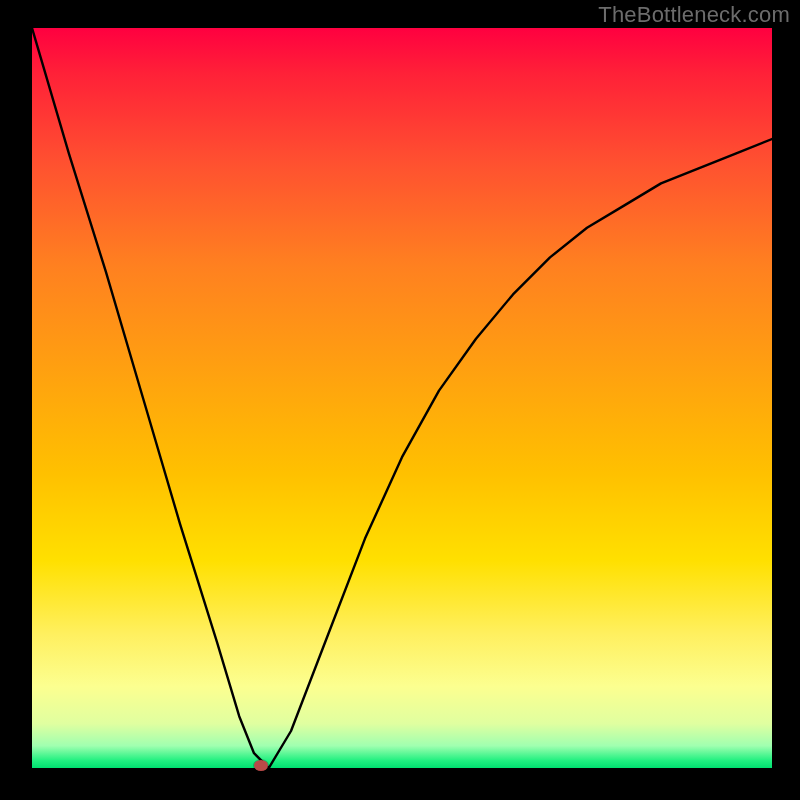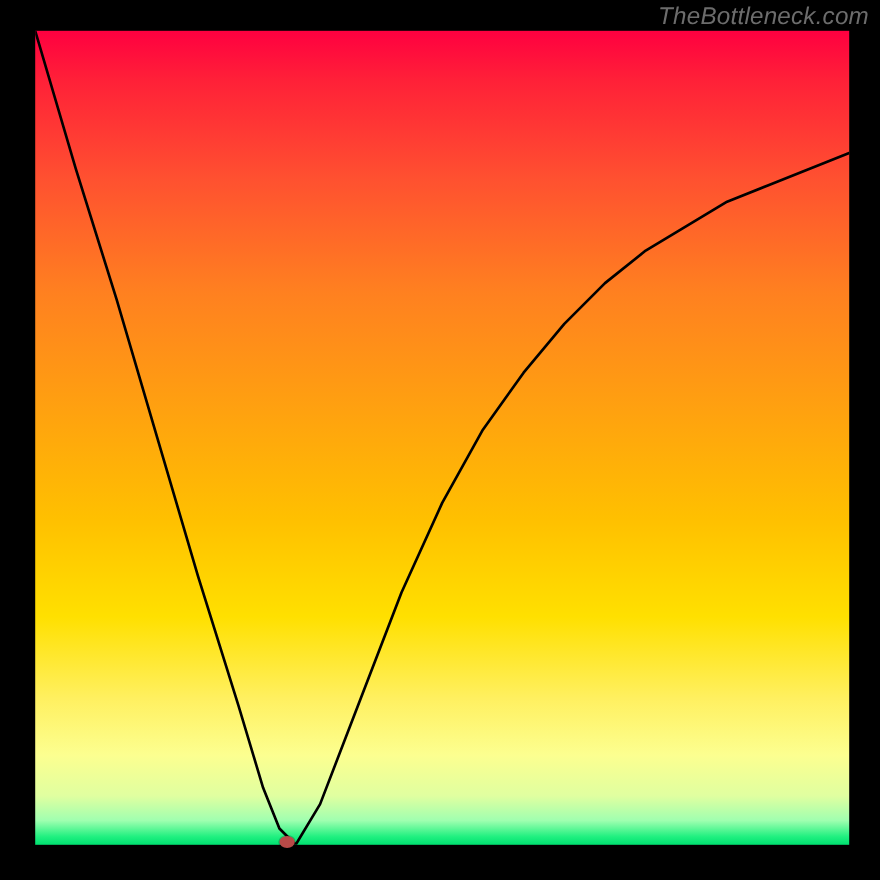--- a/index.html
+++ b/index.html
@@ -9,21 +9,20 @@
     height: 800px;
     background: #000;
     font-family: Arial, Helvetica, sans-serif;
     overflow: hidden;
   }
   .frame {
     position: relative;
     width: 800px;
     height: 800px;
     background: #000;
-    font-style: italic;
   }
   .watermark {
     position: absolute;
     top: 2px;
     right: 10px;
     color: #6c6c6c;
     font-size: 22px;
     font-weight: 500;
     letter-spacing: 0.2px;
     z-index: 5;

